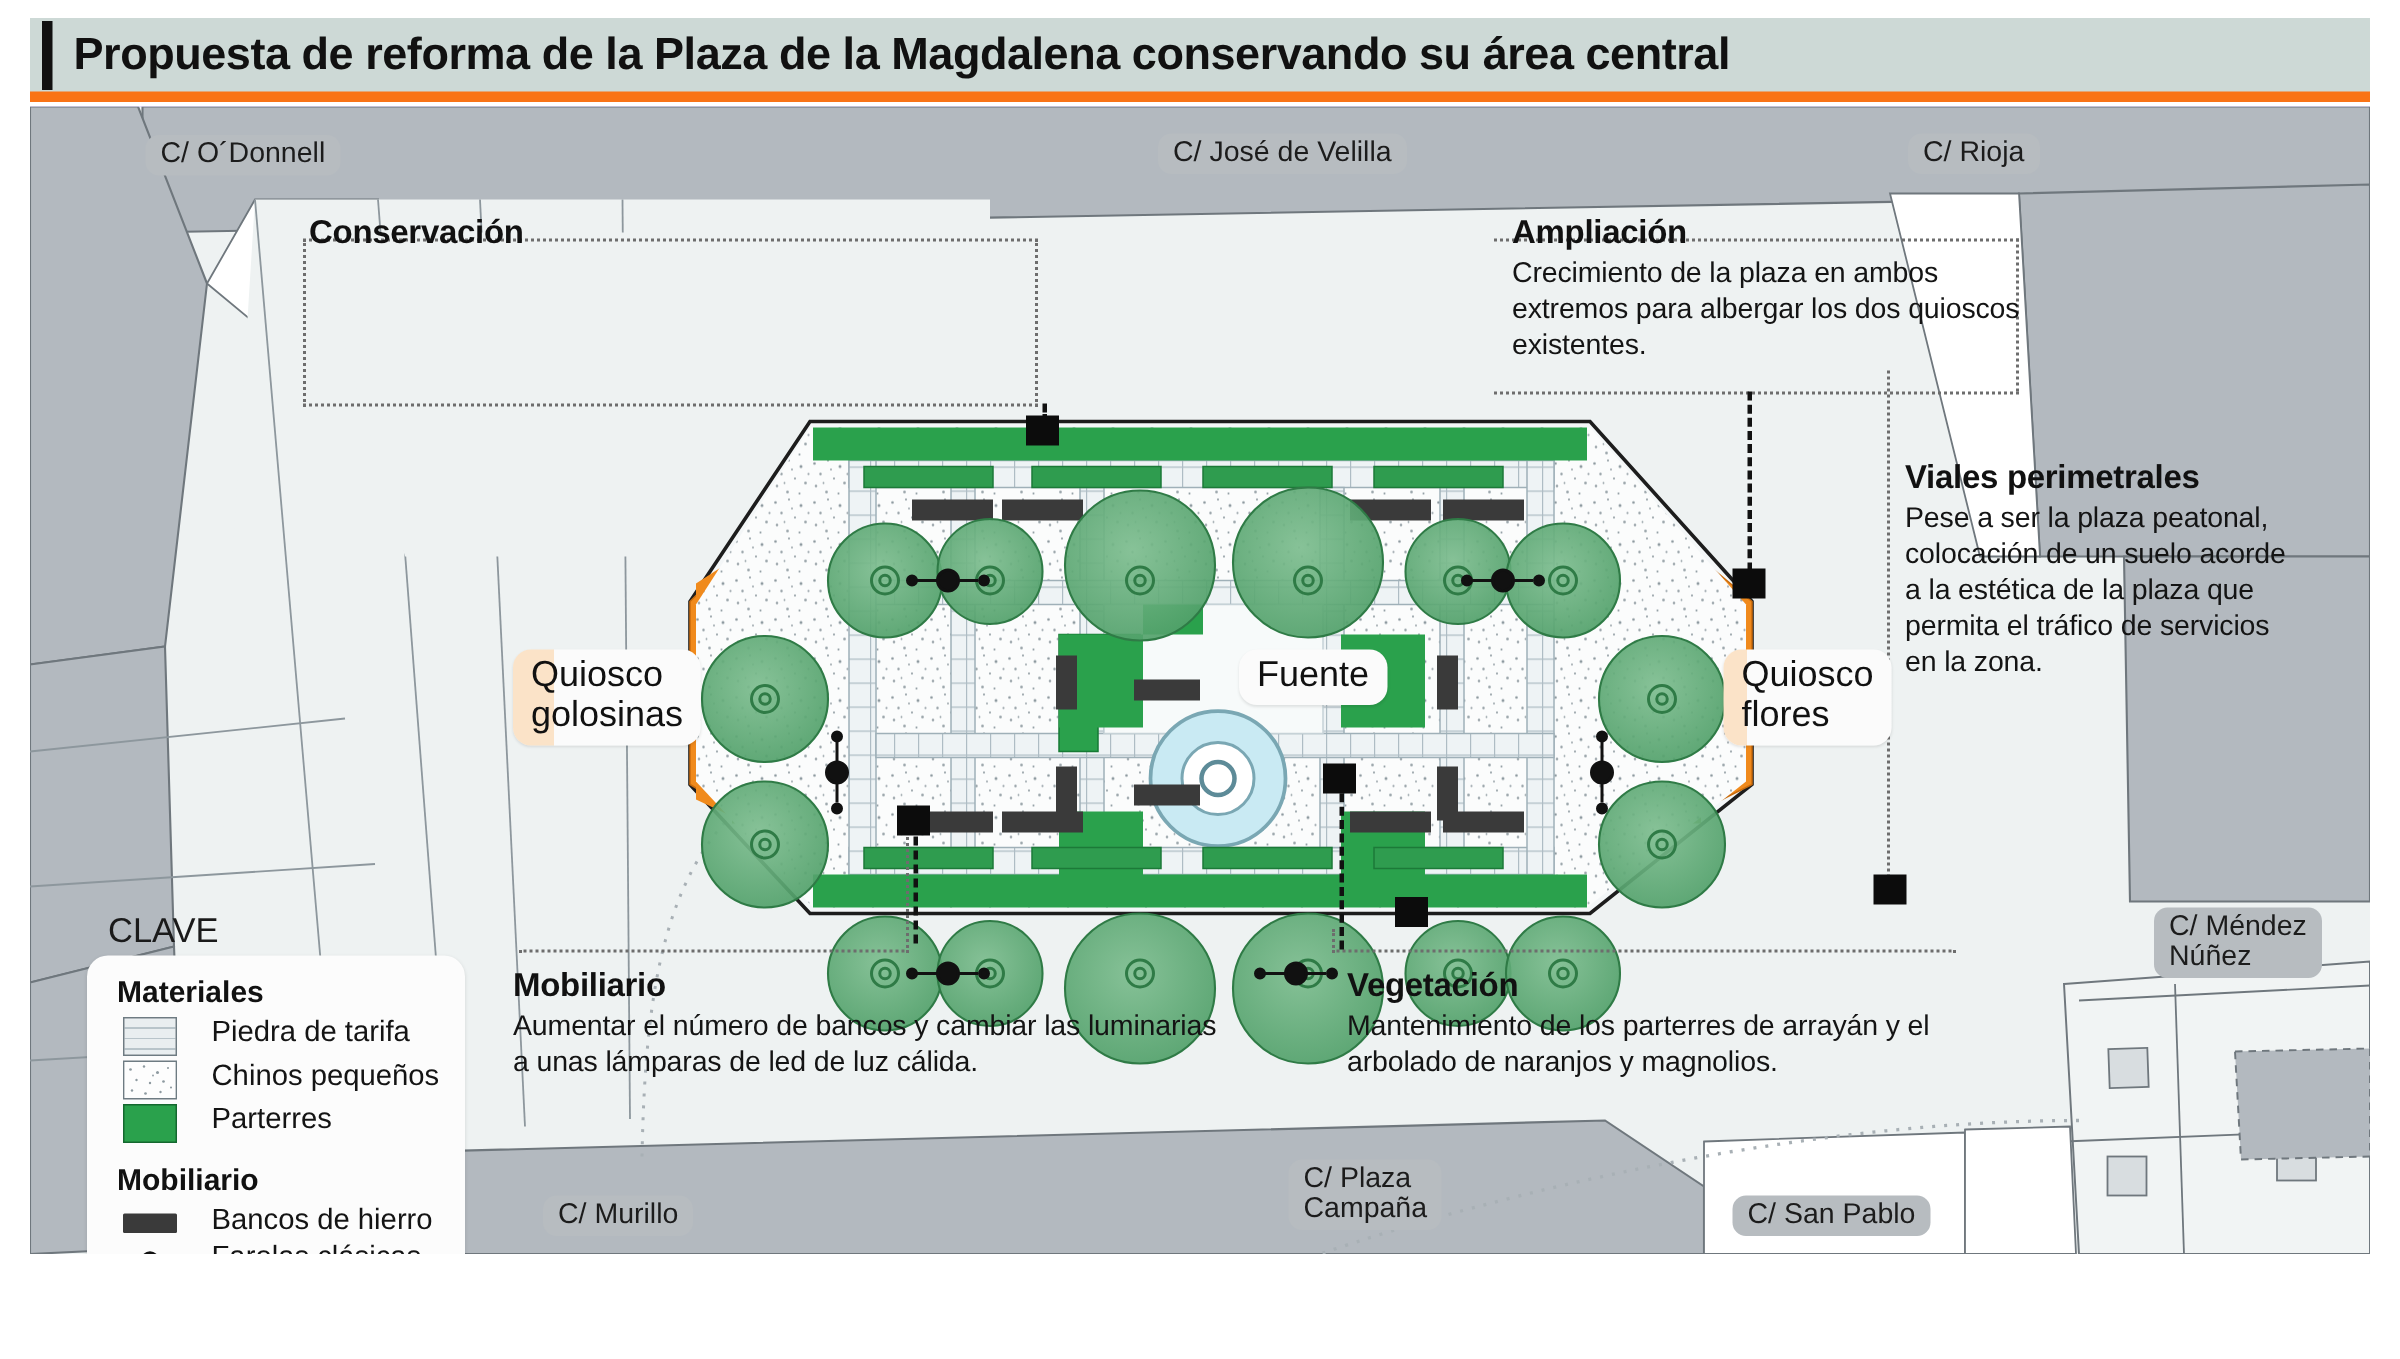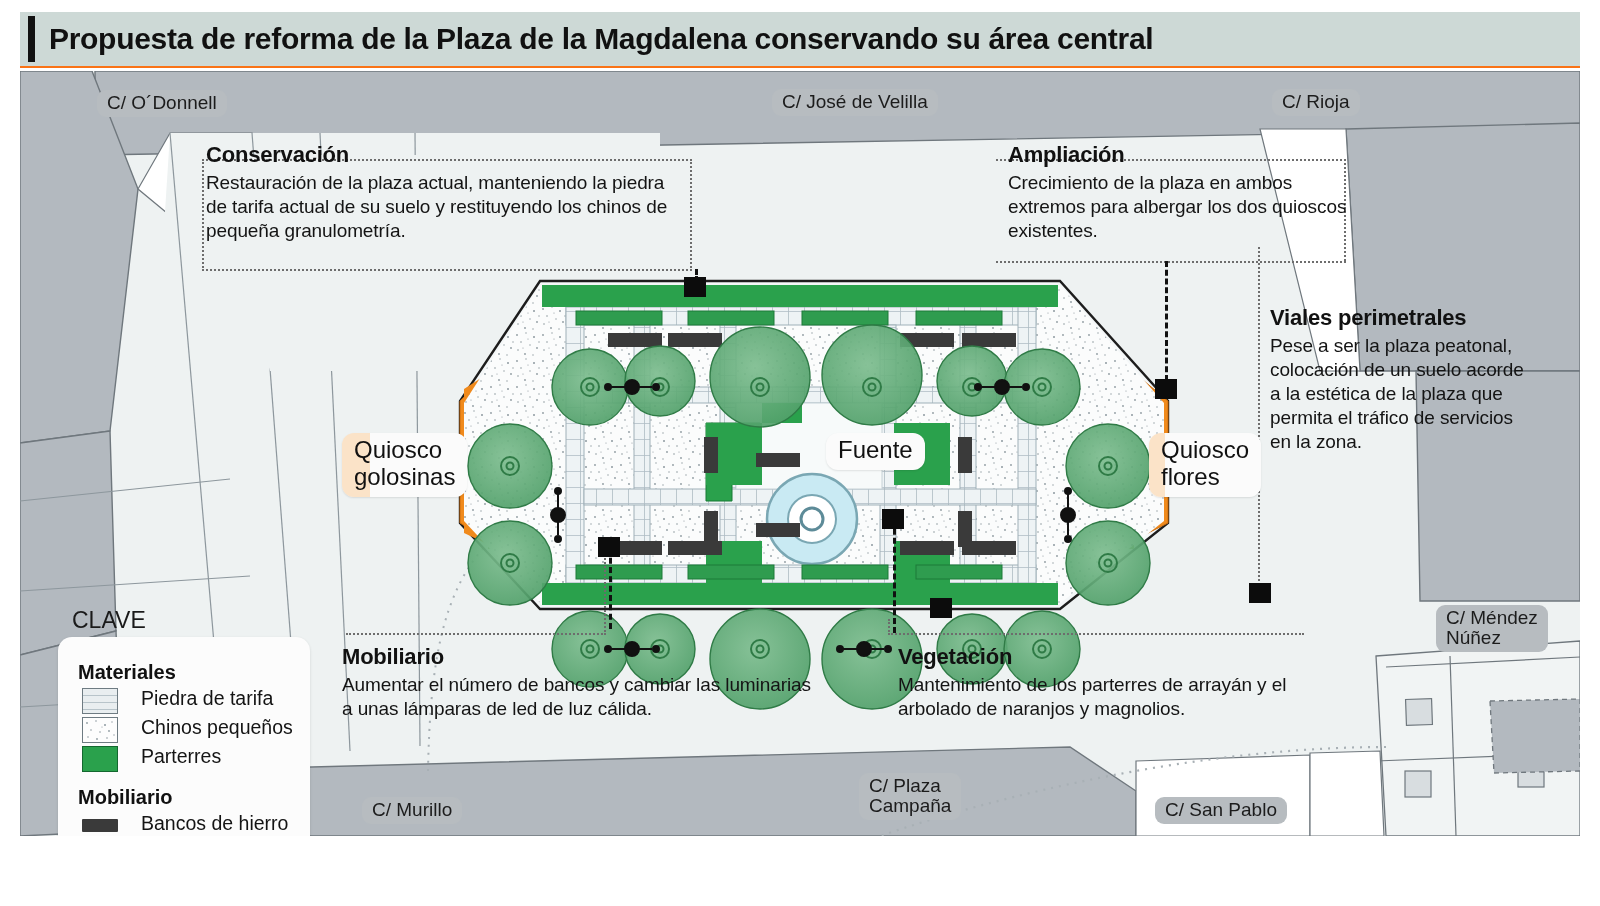--- a/index.html
+++ b/index.html
@@ -9,21 +9,21 @@
     font-family: "Liberation Sans", sans-serif;
     overflow: hidden;
   }
   #root { position: relative; width: 1600px; height: 906px; background:#fff; }
 
   
   .titlebar {
     position: absolute; left: 20px; top: 12px;
     width: 1560px; height: 56px;
     background: #cdd9d6;
-    border-bottom: 2px solid #f97316;
+    border-bottom: 7px solid #f97316;
     display: flex; align-items: center;
   }
   .titlebar .rule {
     width: 7px; height: 46px; background:#111; margin-left: 8px; margin-right: 14px;
     flex: none;
   }
   .titlebar h1 {
     font-size: 30px; font-weight: bold; color: #111;
     letter-spacing: -0.3px; white-space: nowrap;
     font-family: "Liberation Sans", sans-serif;
@@ -83,21 +83,21 @@
 
   
   .clave-title {
     position:absolute; left:52px; top:536px;
     font-size: 23px; color:#1a1a1a;
   }
   .legend {
     position:absolute; left:38px; top:566px;
     width: 252px;
     background:#fcfcfc; border-radius: 14px;
-    padding: 24px 14px 16px 20px;
+    padding: 14px 14px 16px 20px;
     box-shadow: 0 1px 3px rgba(0,0,0,.12);
   }
   .legend h4 {
     font-size: 20px; font-weight:bold; color:#111; margin-bottom:4px;
   }
   .legend h4.second { margin-top: 14px; }
   .lrow { display:flex; align-items:flex-start; gap:23px; margin: 3px 0 3px 4px; }
   .lrow .lbl { font-size: 19.5px; color:#141414; line-height:1.12; white-space: pre-line;}
   .sw { flex: none; width: 36px; height: 26px; border:1px solid #6e7b82; }
   .sw.tarifa {
@@ -455,21 +455,20 @@
     <div class="street" style="left:1252px;top:18px;">C/ Rioja</div>
     <div class="street" style="left:1416px;top:534px;">C/ Méndez
 Núñez</div>
     <div class="street" style="left:342px; top:726px;">C/ Murillo</div>
     <div class="street" style="left:839px; top:702px;">C/ Plaza
 Campaña</div>
     <div class="street" style="left:1135px;top:726px;">C/ San Pablo</div>
 
     <div class="ann" style="left:186px; top:71px; width:478px;">
       <h3>Conservación</h3>
-      <p>Restauración de la plaza actual, manteniendo la piedra de tarifa actual de su suelo y restituyendo los chinos de pequeña granulometría.</p>
     </div>
 
     <div class="ann" style="left:1250px; top:234px; width:262px;">
       <h3>Viales perimetrales</h3>
       <p>Pese a ser la plaza peatonal, colocación de un suelo acorde a la estética de la plaza que permita el tráfico de servicios en la zona.</p>
     </div>
 
     <div class="ann" style="left:988px; top:71px; width:340px;">
       <h3>Ampliación</h3>
       <p>Crecimiento de la plaza en ambos extremos para albergar los dos quioscos existentes.</p>

